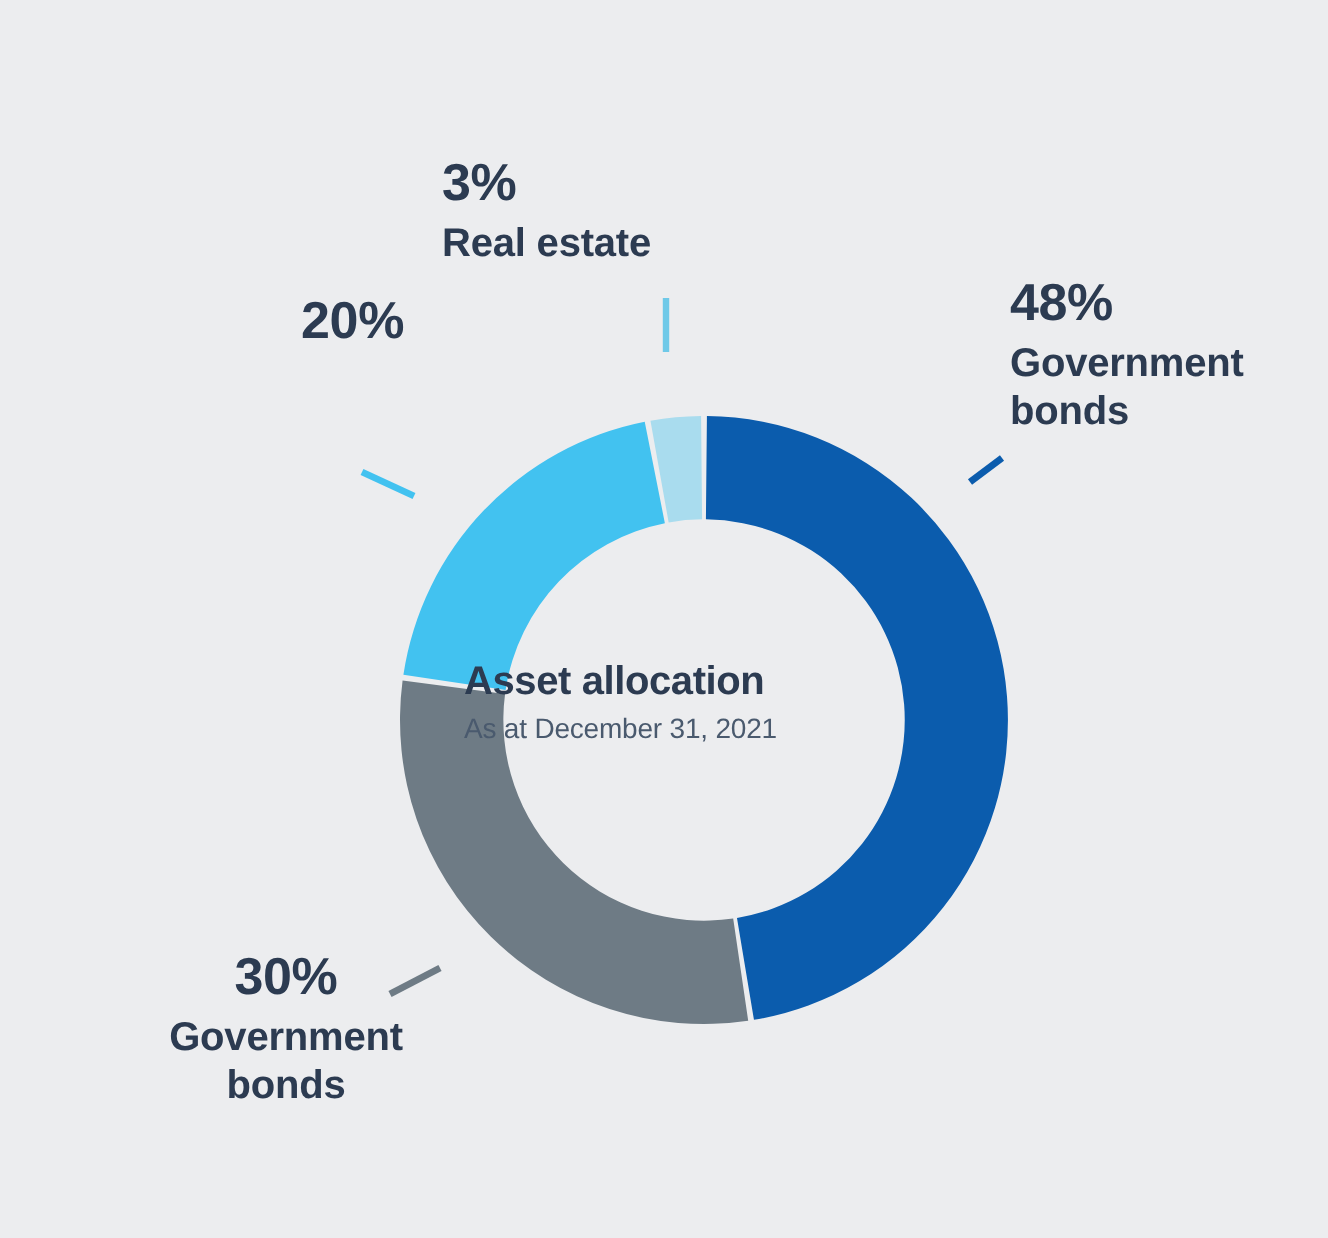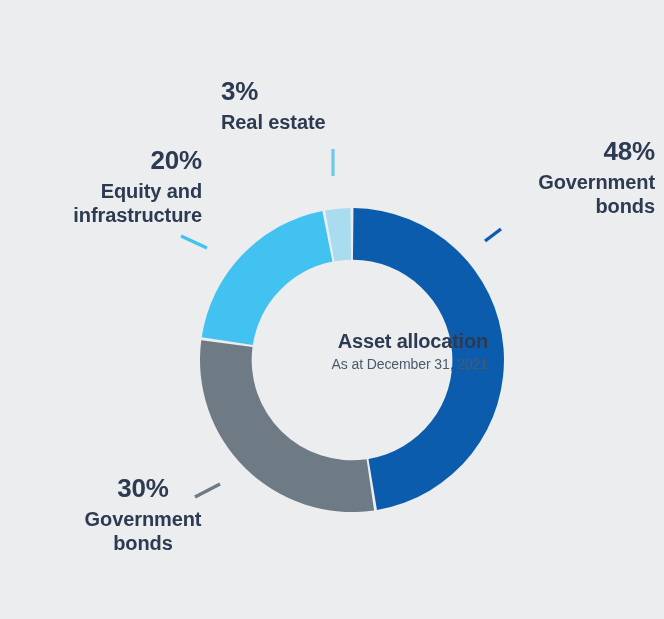--- a/index.html
+++ b/index.html
@@ -48,42 +48,42 @@
   }
   
   #callout-real-estate {
     left: 221px;
     top: 76px;
     text-align: left;
   }
   #callout-government-bonds {
     left: 505px;
     top: 136px;
-    text-align: right;
+    text-align: left;
     width: 150px;
   }
   #callout-equity {
     left: 27px;
     top: 145px;
     text-align: right;
     width: 175px;
   }
   #callout-corporate-bonds {
     left: 68px;
     top: 473px;
     text-align: center;
     width: 150px;
   }
   
   #center-label {
     position: absolute;
-    left: 248px;
+    left: 232px;
     top: 330px;
     width: 240px;
-    text-align: right;
+    text-align: left;
   }
   #center-label .center-title {
     display: block;
     font-size: 20px;
     font-weight: bold;
     color: #2c3b51;
     letter-spacing: -0.2px;
     margin-bottom: 3px;
   }
   #center-label .center-sub {
@@ -119,21 +119,20 @@
     <span class="name">Real estate</span>
   </div>
 
   <div class="callout" id="callout-government-bonds">
     <span class="pct">48%</span>
     <span class="name">Government bonds</span>
   </div>
 
   <div class="callout" id="callout-equity">
     <span class="pct">20%</span>
-    <span class="name">Equity and infrastructure</span>
   </div>
 
   <div class="callout" id="callout-corporate-bonds">
     <span class="pct">30%</span>
     <span class="name">Government bonds</span>
   </div>
 
   <div id="center-label">
     <span class="center-title">Asset allocation</span>
     <span class="center-sub">As at December 31, 2021</span>

